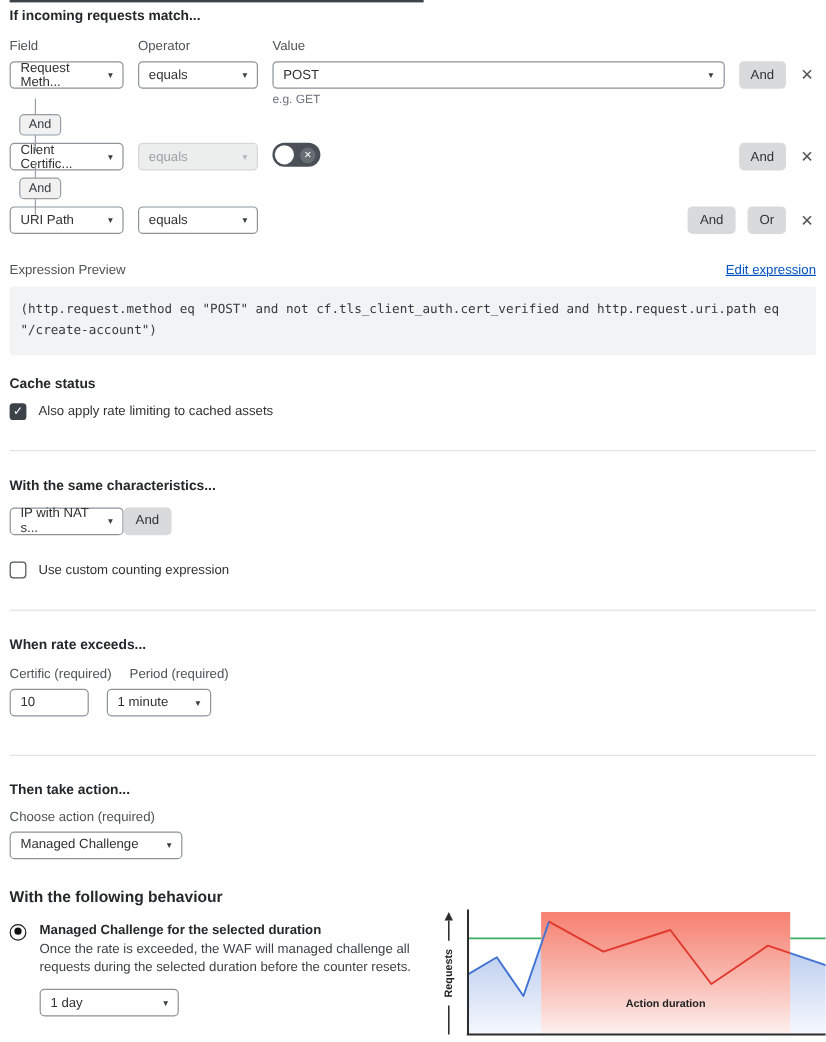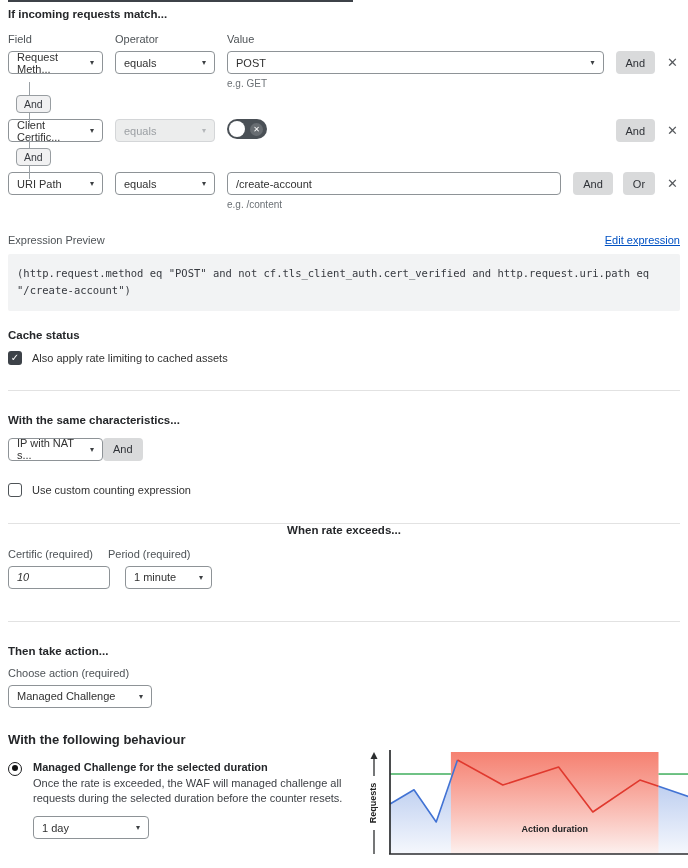--- a/index.html
+++ b/index.html
@@ -144,24 +144,20 @@
 
 <div class="match-row" style="margin-top:0;">
   <div class="ctl select w-field">
     <span>URI Path</span>
     <span class="caret">▾</span>
   </div>
   <div class="ctl select w-op">
     <span>equals</span>
     <span class="caret">▾</span>
   </div>
-  <div class="grow">
-    <input class="ctl" style="width: 100%;" value="/create-account">
-    <div class="hint">e.g. /content</div>
-  </div>
   <div class="right-ctls">
     <button class="btn-gray">And</button>
     <button class="btn-gray">Or</button>
     <button class="x-btn">✕</button>
   </div>
 </div>
 
 <div class="expr-head">
   <span class="lbl">Expression Preview</span>
   <a class="link">Edit expression</a>
@@ -184,27 +180,27 @@
   </div>
   <button class="btn-gray">And</button>
 </div>
 <div class="check-row" style="margin-top:22px;">
   <span class="checkbox unchecked"></span>
   <span>Use custom counting expression</span>
 </div>
 
 <hr class="divider" style="margin-top:26px;">
 
-<h3 class="sec-heading" style="text-align:center;">When rate exceeds...</h3>
+<h3 class="sec-heading" style="margin-top:23px;">When rate exceeds...</h3>
 <div style="display:flex; gap:15px; margin-top:12px;">
   <span class="lbl" style="width:85px;">Certific (required)</span>
   <span class="lbl">Period (required)</span>
 </div>
 <div style="display:flex; gap:15px; margin-top:6px;">
-  <input class="ctl" style="width: 102px; font-style: italic;" value="10">
+  <input class="ctl" style="width: 66px;" value="10">
   <div class="ctl select" style="width:87px;">
     <span>1 minute</span>
     <span class="caret">▾</span>
   </div>
 </div>
 
 <hr class="divider" style="margin-top:32px;">
 
 <h3 class="sec-heading" style="margin-top:23px;">Then take action...</h3>
 <div class="lbl" style="margin-top:10px;">Choose action (required)</div>

